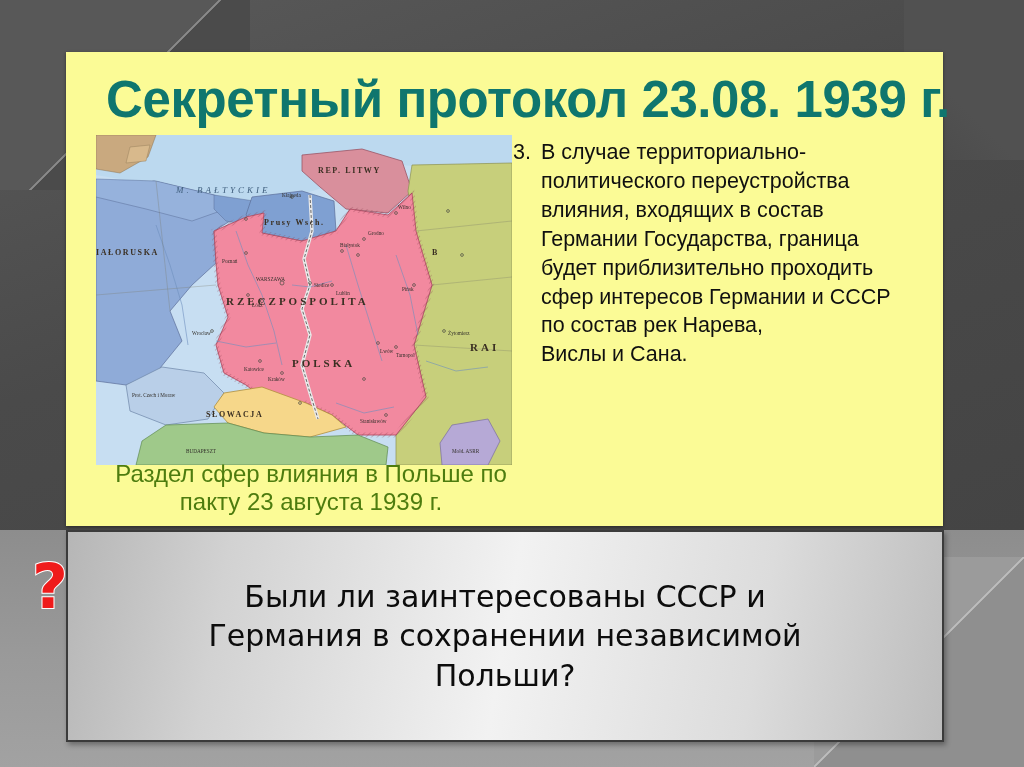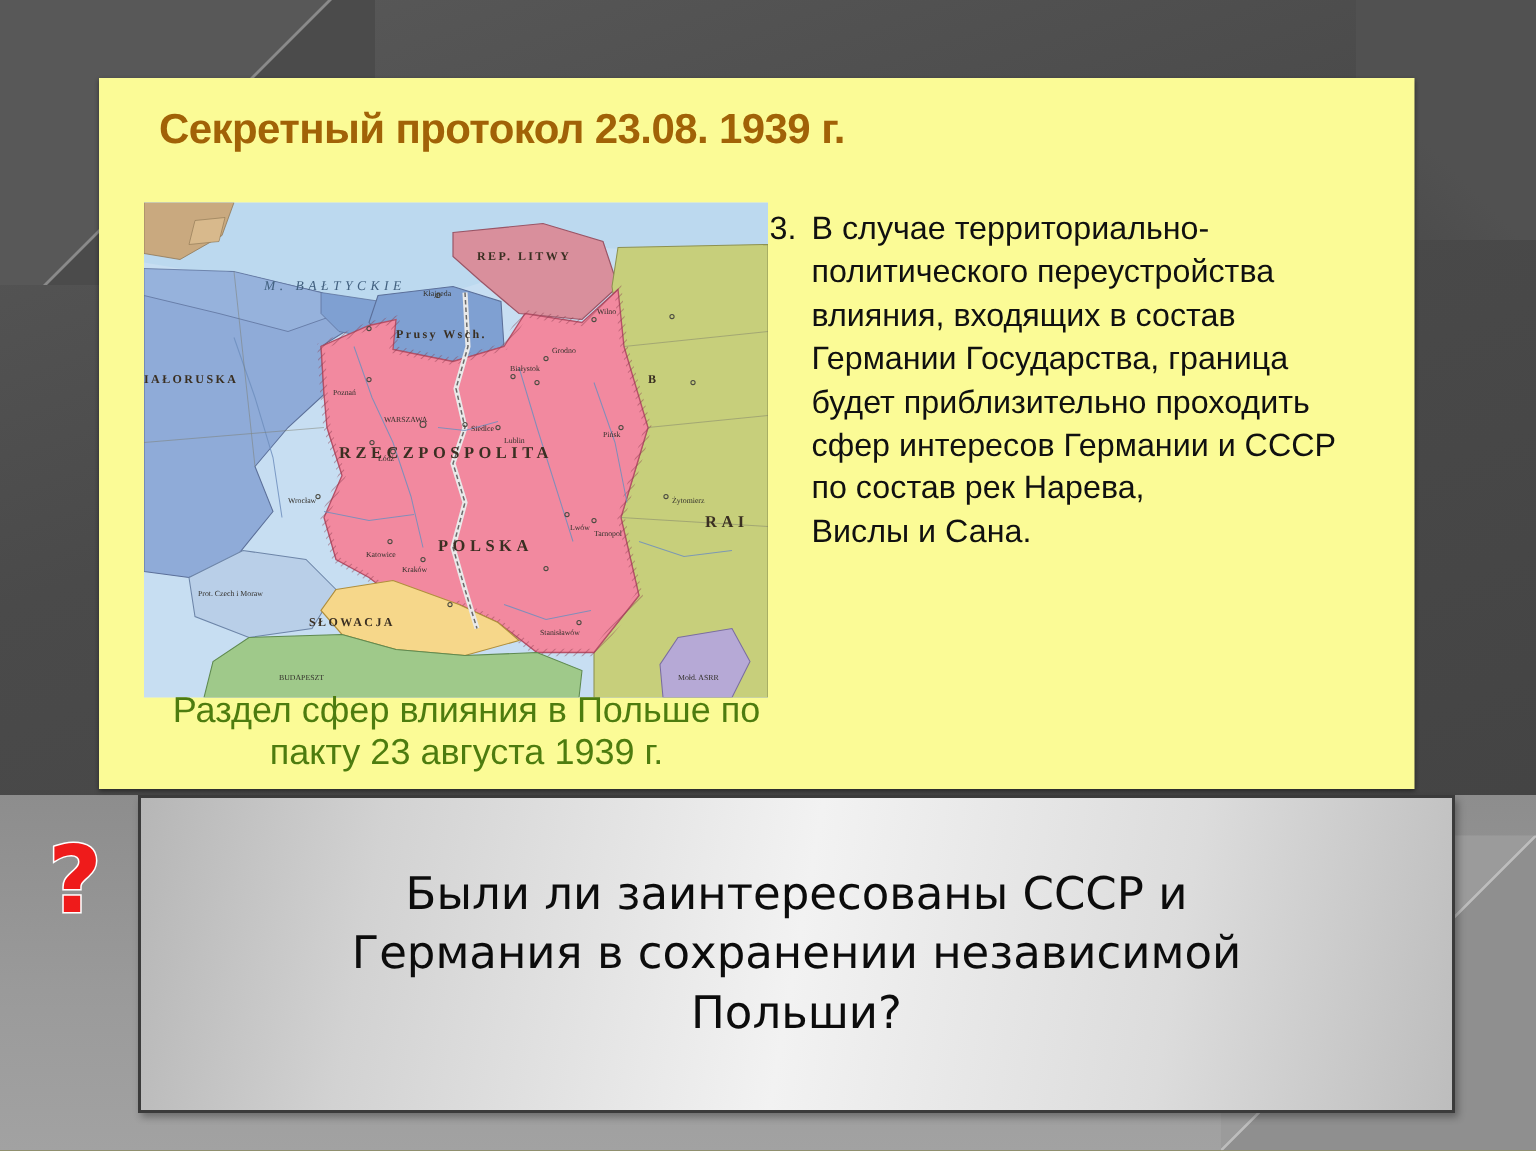--- a/index.html
+++ b/index.html
@@ -37,21 +37,21 @@
   }
 
   
   #card{
     position:absolute;left:66px;top:52px;width:877px;height:474px;
     background:#fbfb96;
     box-shadow:0 1px 3px rgba(0,0,0,.45);
   }
   #card-title{
     position:absolute;left:40px;top:18px;
-    font-size:28px;font-weight:700;color:#a16207;
+    font-size:51px;font-weight:700;color:#0f766e;
     letter-spacing:-.4px;white-space:nowrap;
     font-family:"Liberation Sans","DejaVu Sans",sans-serif;
   }
 
   
   #map-wrap{
     position:absolute;left:30px;top:83px;width:416px;height:330px;
     overflow:hidden;background:#cfe3f5;
   }
   #map-svg{display:block;width:416px;height:330px;}
@@ -79,21 +79,20 @@
   #protocol .pline{display:block;white-space:nowrap;}
 
   
   #question-banner{
     position:absolute;left:66px;top:530px;width:878px;height:212px;
     border:2px solid #3b3b3b;
     background:linear-gradient(100deg,#b6b6b6 0%,#d2d2d2 18%,#f2f2f2 50%,#dcdcdc 78%,#bdbdbd 100%);
     box-sizing:border-box;
     display:flex;align-items:center;justify-content:center;
     box-shadow:2px 3px 5px rgba(0,0,0,.32);
-    margin-left:26px;
   }
   #question-text{
     width:720px;text-align:center;
     font-size:30px;line-height:1.32;color:#0c0c0c;
     font-family:"DejaVu Sans","Liberation Sans",sans-serif;
     font-weight:400;
   }
   #question-text .qline{display:block;}
 
   #question-bullet{

